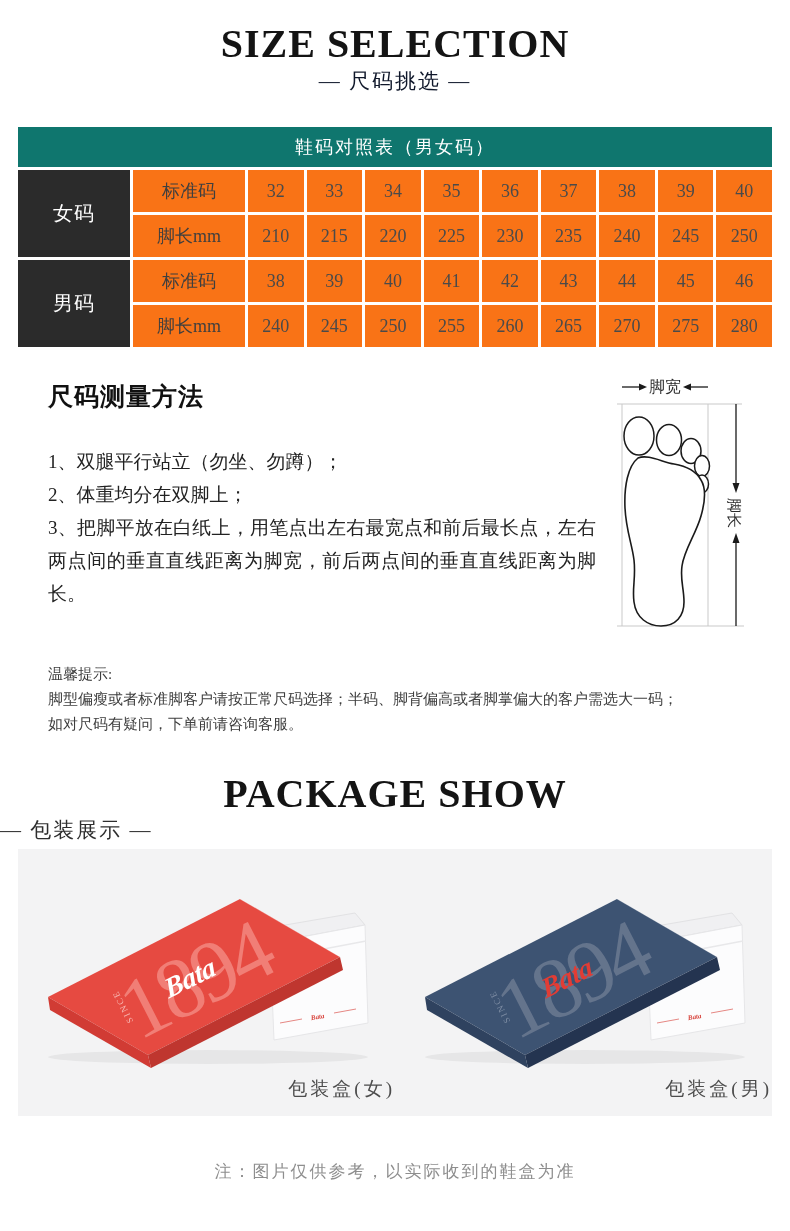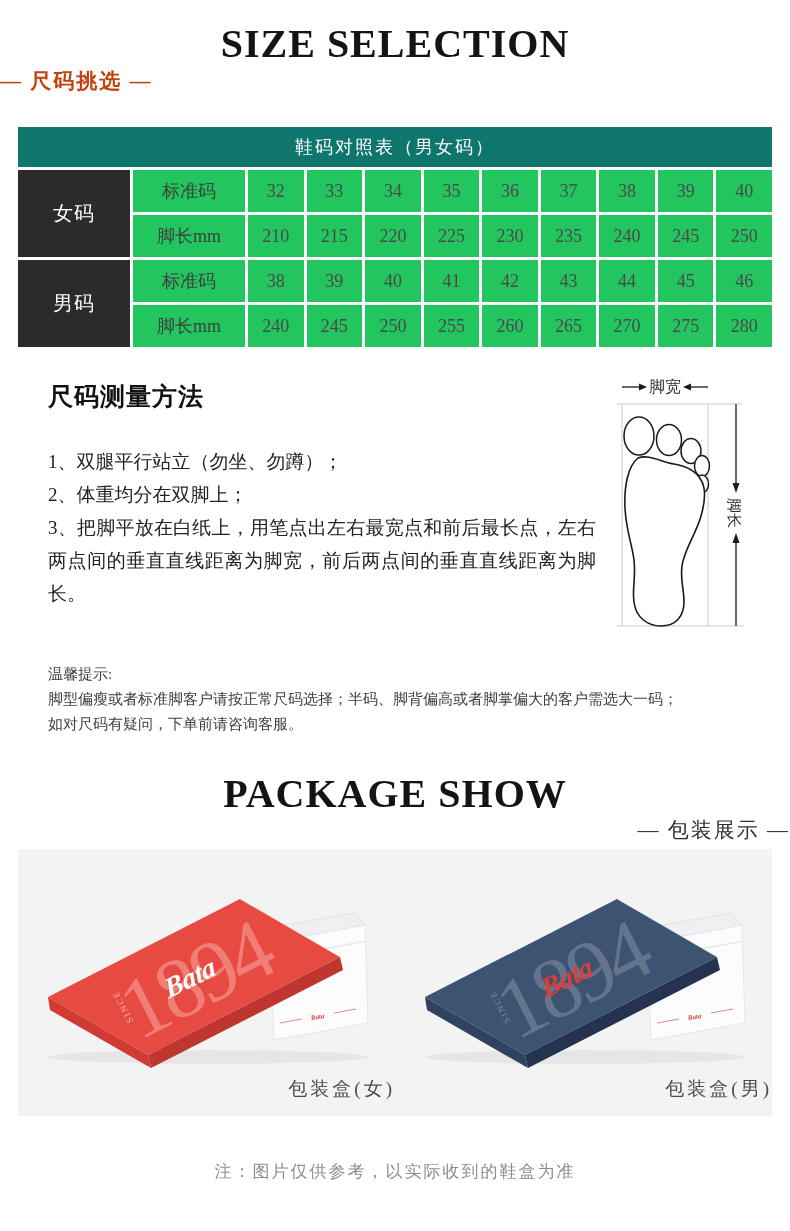--- a/index.html
+++ b/index.html
@@ -6,33 +6,33 @@
   html,body { background:#fff; }
   .page {
     position:relative; width:790px; height:1231px; margin:4px auto;
     background:#fff; overflow:hidden;
     font-family:"Liberation Serif","DejaVu Serif",serif; color:#1a1a1a;
   }
   
   .main-title { position:absolute; top:16px; left:0; width:100%;
     text-align:center; font-size:40px; font-weight:bold; letter-spacing:1px; color:#141414; }
   .main-sub { position:absolute; top:63px; left:0; width:100%;
-    text-align:left; font-size:21px; color:#c2410c; letter-spacing:2px;font-weight:bold; }
+    text-align:center; font-size:21px; color:#0f172a; letter-spacing:2px; }
   .pkg-title { position:absolute; top:766px; left:0; width:100%;
     text-align:center; font-size:40px; font-weight:bold; letter-spacing:1px; color:#141414; }
   .pkg-sub { position:absolute; top:812px; left:0; width:100%;
-    text-align:right; font-size:21px; color:#2e2e2e; letter-spacing:2px; }
+    text-align:left; font-size:21px; color:#2e2e2e; letter-spacing:2px; }
   
   .size-table { position:absolute; top:123px; left:18px; width:754px; }
   .st-header { height:40px; background:#0f766e; color:#ffffff;
     display:flex; align-items:center; justify-content:center;
     font-size:18px; letter-spacing:2px; }
   .st-grid { display:grid; grid-template-columns:112px 112px repeat(9,1fr);
     grid-template-rows:42px 42px; gap:3px; margin-top:3px; background:#fff; }
-  .st-cell { background:#22c55e; color:#4a4a4a; font-size:18px;
+  .st-cell { background:#f97316; color:#4a4a4a; font-size:18px;
     display:flex; align-items:center; justify-content:center; }
   .st-cell.group { grid-row:1 / 3; background:#2b2b2b; color:#fff; font-size:20px; letter-spacing:1px; }
   .st-cell.rowlabel { font-size:18px; color:#3f3f3f; }
   
   .measure { position:absolute; top:376px; left:48px; width:694px; }
   .measure-title { font-size:25px; font-weight:bold; color:#111; letter-spacing:1px; }
   .steps { margin-top:32px; width:548px; }
   .steps p { font-size:19px; line-height:33px; color:#222; text-align:justify; }
   .foot-svg { position:absolute; left:566px; top:-6px; }
   .tips { position:absolute; top:658px; left:48px; width:706px; }

